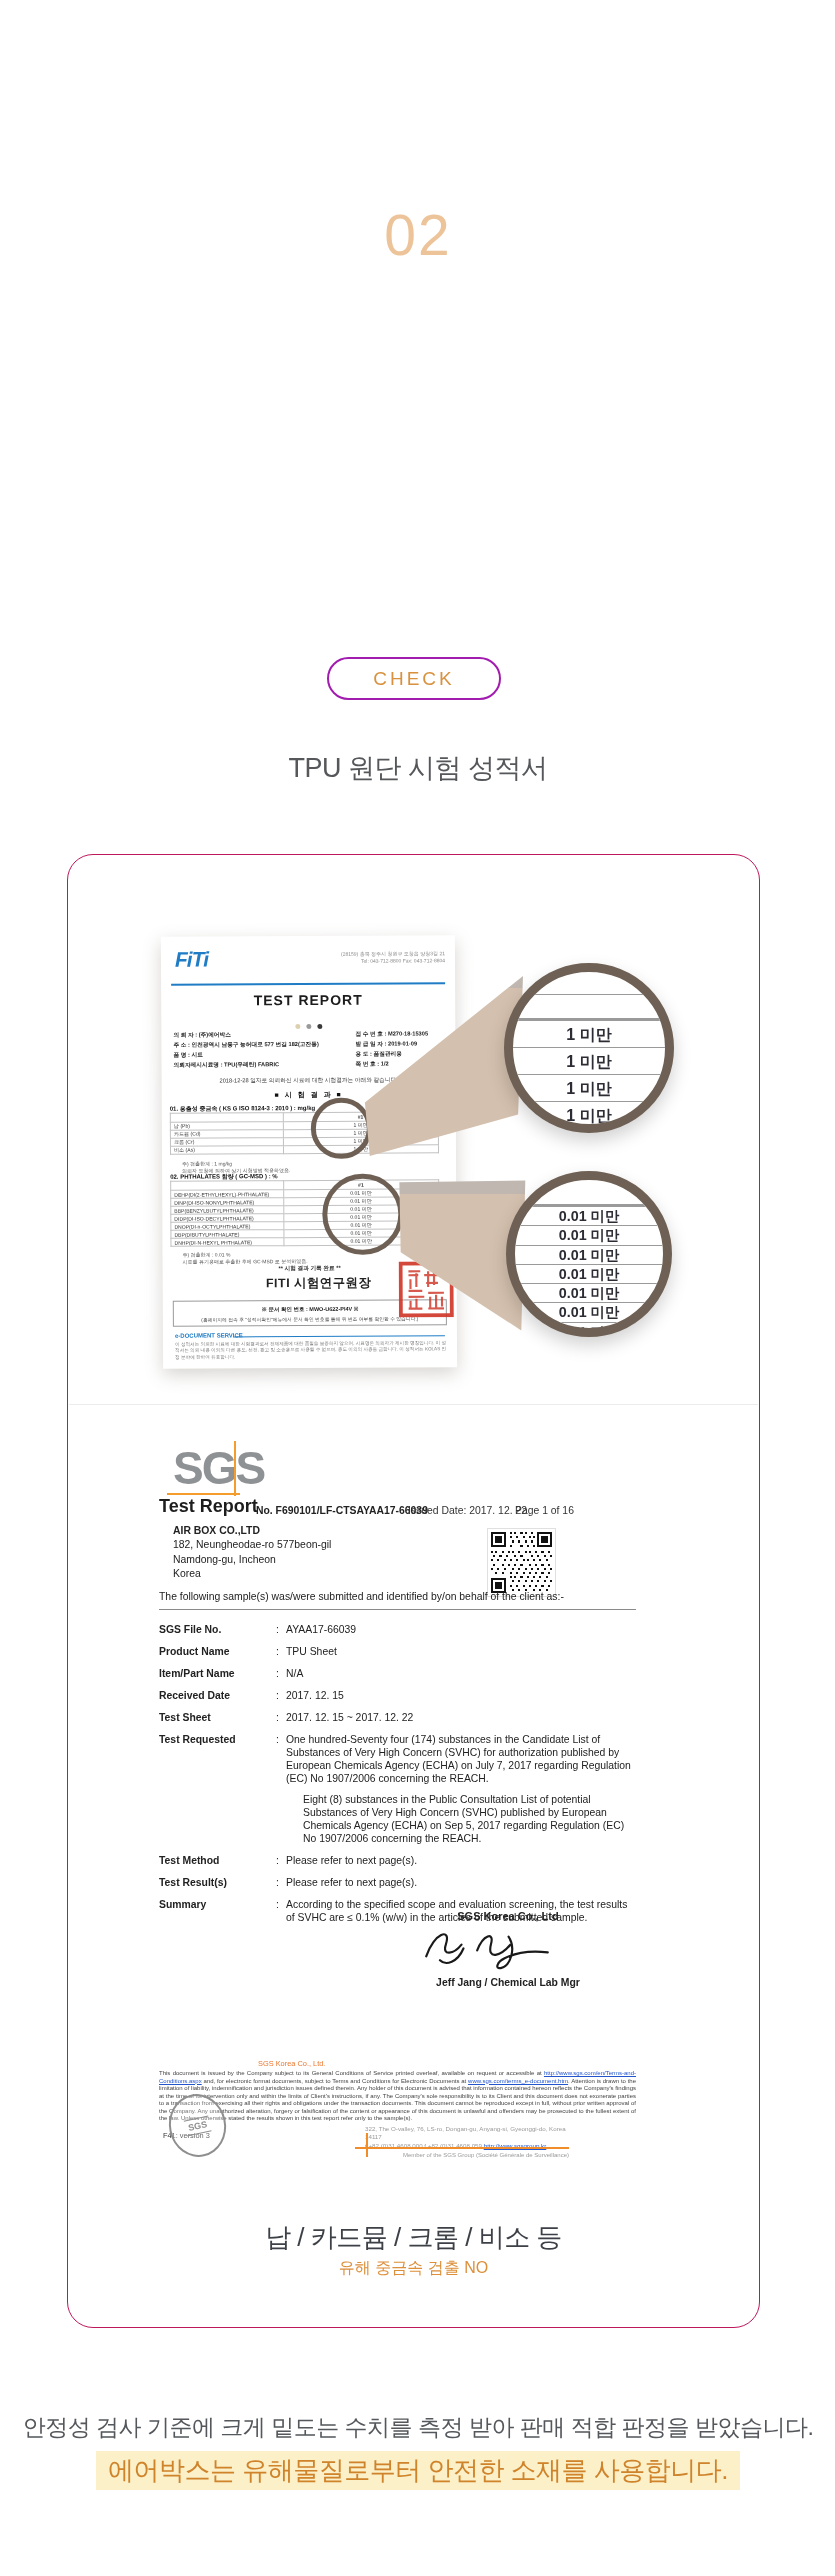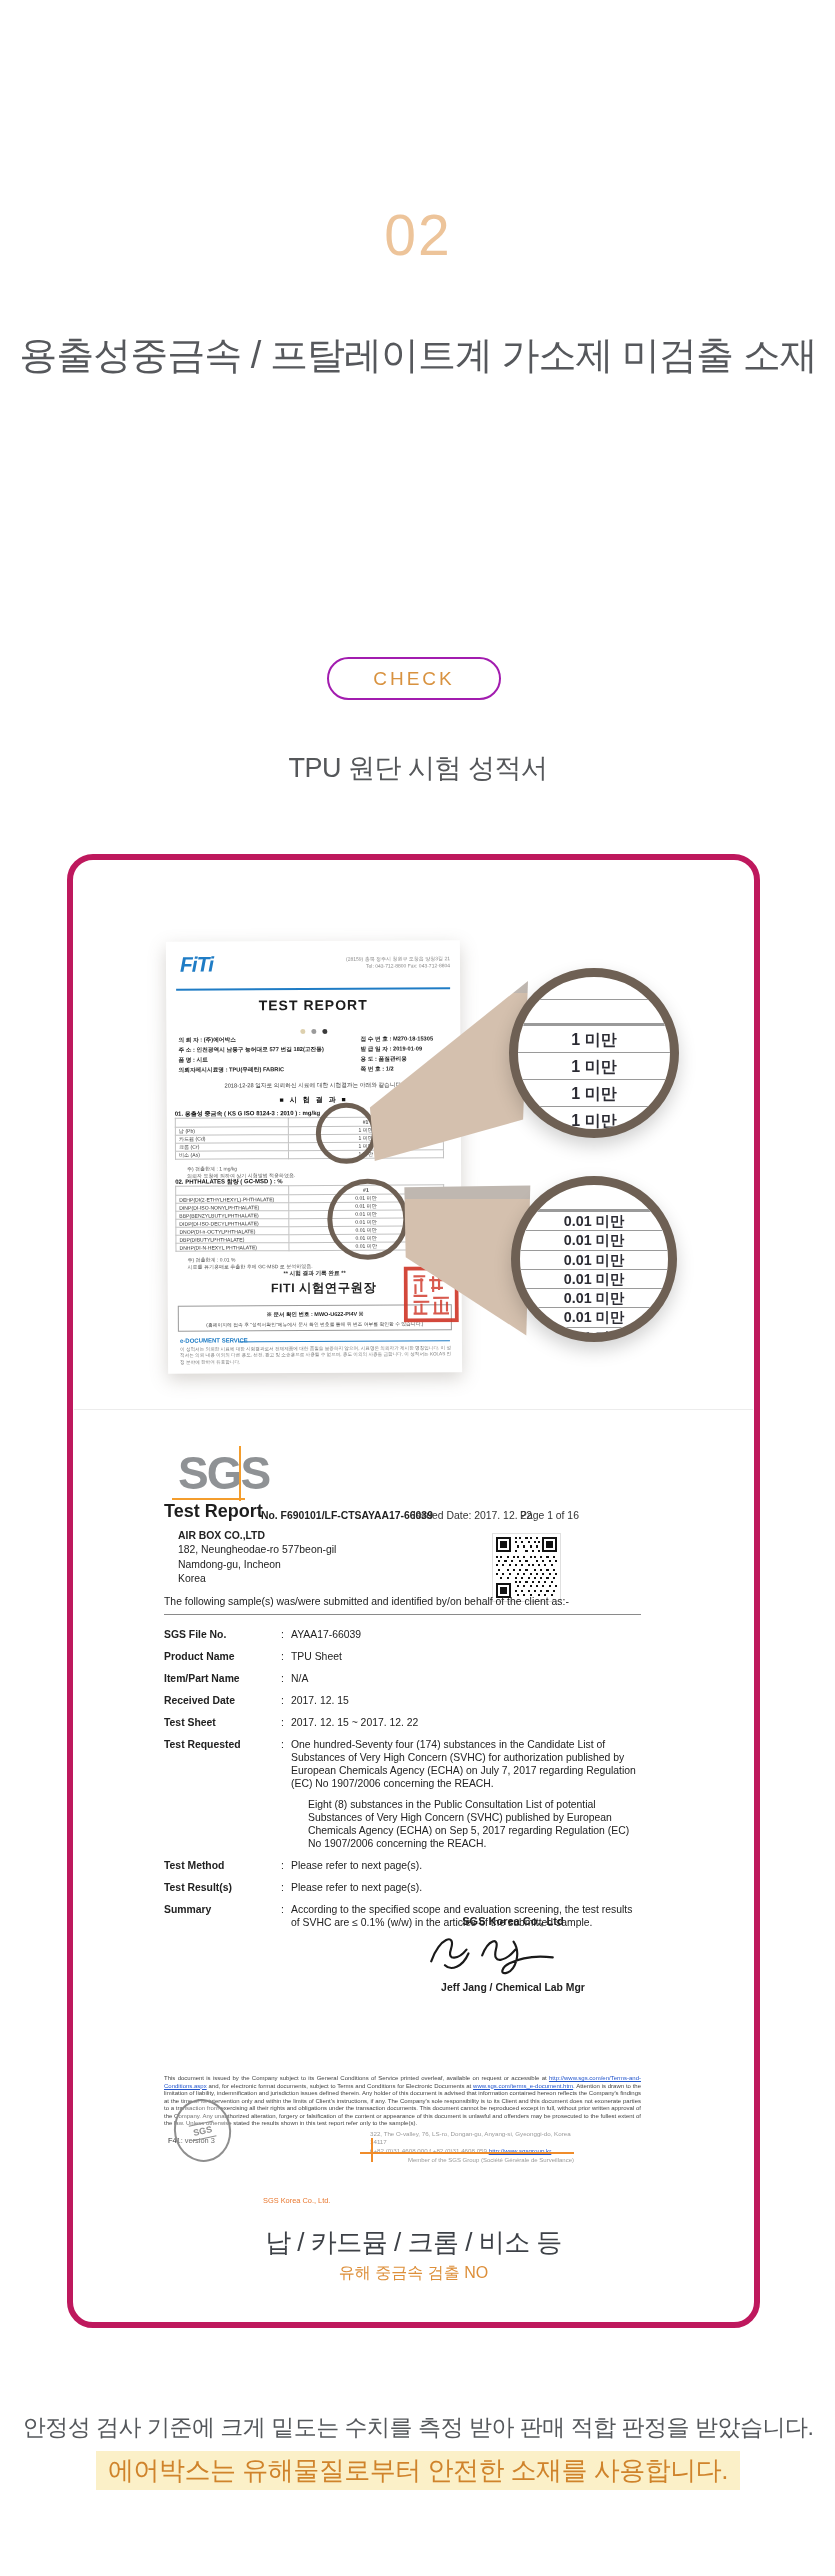--- a/index.html
+++ b/index.html
@@ -18,21 +18,21 @@
           font-size:23px; color:#85878b; }
   .check-btn { position:absolute; top:657px; left:327px; width:174px; height:43px;
                border:2px solid #a21caf; border-radius:22px; background:#fff;
                color:#d8923f; font-size:19px; letter-spacing:3px; text-align:center;
                line-height:39px; cursor:pointer; }
   .caption { position:absolute; top:750px; left:0; right:0; text-align:center;
              font-size:27px; color:#55575a; letter-spacing:-0.5px; }
 
   
   .card { position:absolute; left:67px; top:854px; width:693px; height:1474px;
-          background:#fff; border:6px solid #be185d; border-radius:26px; }
+          background:#fff; border:1px solid #be185d; border-radius:26px; }
   .card-divider { position:absolute; left:1px; right:1px; top:549px; height:1px; background:#ececec; }
 
   
   .fiti-paper { position:absolute; left:94px; top:81px; width:294px; height:432px;
                 background:#fff; box-shadow:0 6px 18px rgba(110,100,90,.28);
                 z-index:2; transform:rotate(-0.3deg); }
   .fiti-logo { position:absolute; left:14px; top:11px; font-size:21px; font-weight:800;
                color:#1f7cc5; letter-spacing:-1px; font-style:italic; }
   .fiti-addr { position:absolute; right:10px; top:15px; text-align:right;
                font-size:5px; color:#8a8a8a; line-height:7px; }
@@ -129,21 +129,21 @@
   .sgs-disc { position:absolute; left:91px; top:1215px; width:477px; font-size:6px;
               color:#444; line-height:7.5px; text-align:justify; }
   .lnk { color:#2255cc; text-decoration:underline; }
   .sgs-stamp { position:absolute; left:101px; top:1239px; width:57px; height:63px;
                border:2px solid #8f8f8f; border-radius:50%; z-index:2;
                display:flex; align-items:center; justify-content:center;
                font-size:9px; font-weight:700; color:#8f8f8f; transform:rotate(-12deg);
                background:rgba(255,255,255,.25); }
   .sgs-stamp span { border-top:1px solid #8f8f8f; border-bottom:1px solid #8f8f8f; padding:2px 3px; }
   .sgs-f41 { position:absolute; left:95px; top:1276px; font-size:7.4px; color:#333; }
-  .sgs-kco { position:absolute; left:190px; top:1336px; font-size:7.4px; color:#e8772e; }
+  .sgs-kco { position:absolute; left:190px; top:1204px; font-size:7.4px; color:#e8772e; }
   .sgs-addr { position:absolute; left:297px; top:1270px; width:204px; font-size:6.2px;
               color:#9a9a9a; line-height:8.4px; }
   .sgs-orule { position:absolute; left:287px; top:1292px; width:214px; height:2px; background:#f08c2a; }
   .sgs-otick { position:absolute; left:298px; top:1278px; width:2px; height:24px; background:#f08c2a; }
   .sgs-member { position:absolute; left:297px; top:1297px; width:204px; text-align:right;
                 font-size:6px; color:#9a9a9a; }
 
   .card-sum1 { position:absolute; left:0; right:0; top:1365px; text-align:center;
                font-size:26px; font-weight:500; color:#3d4147; letter-spacing:-0.5px; }
   .card-sum2 { position:absolute; left:0; right:0; top:1403px; text-align:center;
@@ -155,21 +155,20 @@
   .foot2 { position:absolute; top:2451px; left:0; right:0; text-align:center; }
   .foot2 span { display:inline-block; background:#fbf0c8; color:#cf832b;
                 font-size:26px; font-weight:500; padding:2px 12px; letter-spacing:-0.5px; }
 </style>
 </head>
 <body>
 
 <div class="page">
 
   <div class="sec-num">02</div>
-  <div class="main-title">용출성중금속  / 프탈레이트계 가소제 미검출 소재</div>
 
   <div class="check-btn">CHECK</div>
   <div class="caption">TPU 원단 시험 성적서</div>
 
   <div class="card">
 
     <div class="fiti-paper">
       <div class="fiti-logo">FiTi</div>
       <div class="fiti-addr">
         <div>(28159) 충북 청주시 청원구 오창읍 양청3길 21</div>

